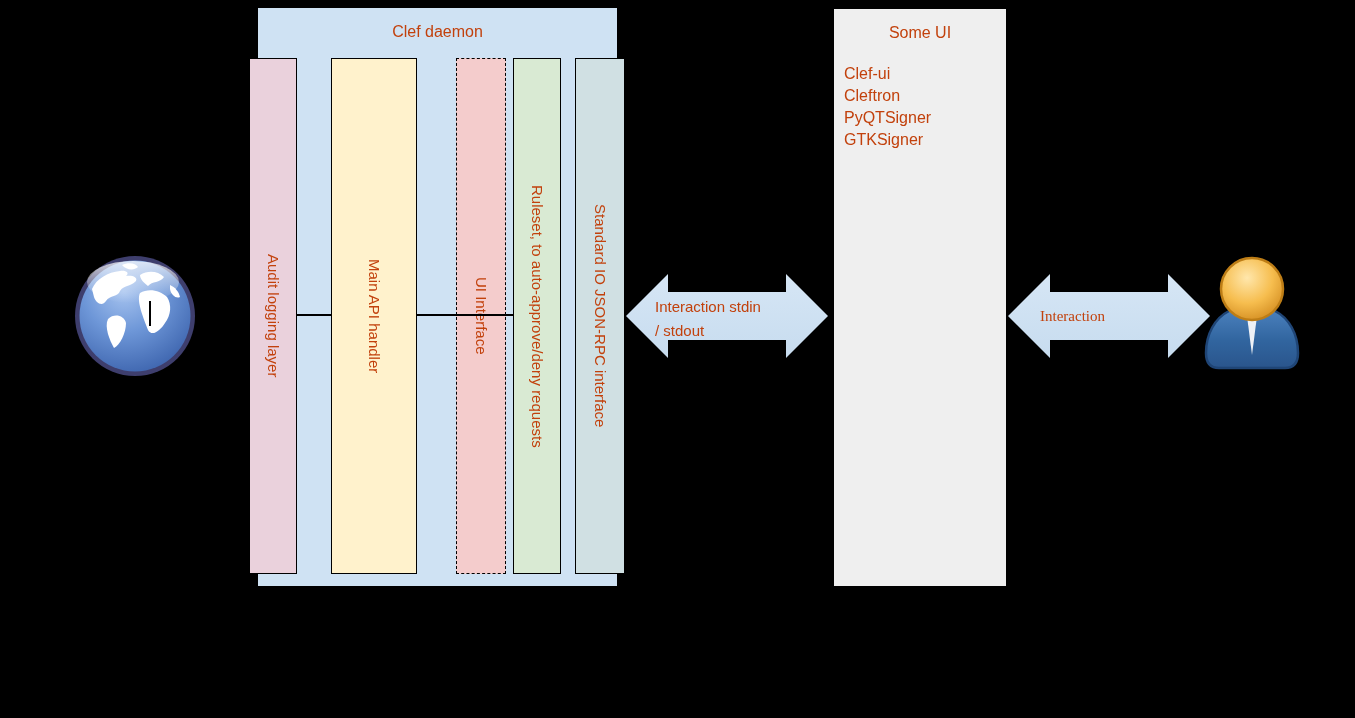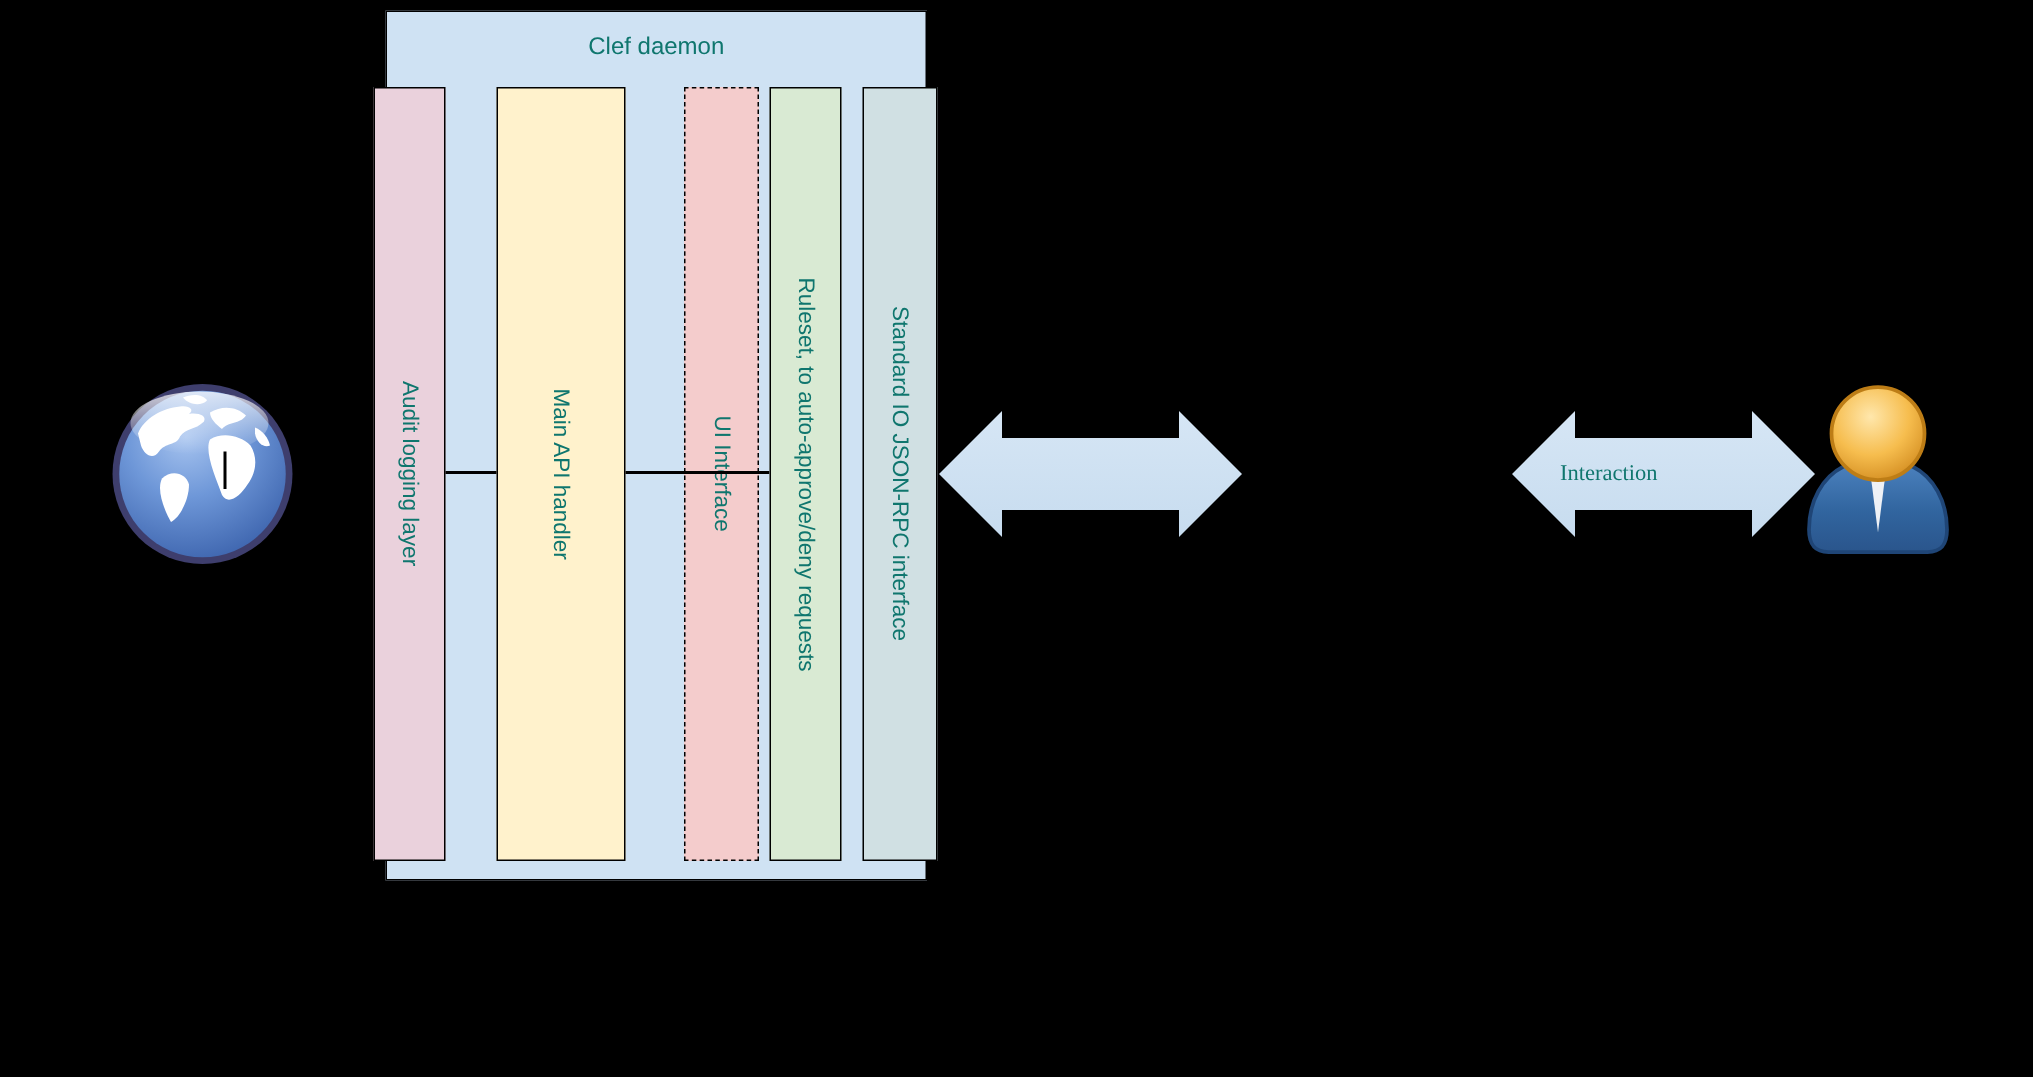--- a/index.html
+++ b/index.html
@@ -3,21 +3,21 @@
 <meta charset="utf-8">
 <style>
   * { margin: 0; padding: 0; box-sizing: border-box; }
   html, body { background: #000; }
   .canvas {
     position: relative;
     width: 1355px;
     height: 718px;
     background: #000000;
     font-family: "Liberation Sans", sans-serif;
-    color: #0f766e;
+    color: #c2410c;
     overflow: hidden;
   }
   .abs { position: absolute; }
 
   
   .clef-box {
     left: 257px; top: 7px; width: 361px; height: 580px;
     background: #cfe2f3;
     border: 1px solid #000;
     z-index: 1;
@@ -142,21 +142,34 @@
 
   <svg class="abs arrow arrow-left" viewBox="0 0 202 84" xmlns="http://www.w3.org/2000/svg">
     <defs>
       <linearGradient id="arrowfill1" x1="0" y1="0" x2="0" y2="1">
         <stop offset="0%" stop-color="#d6e6f5"></stop>
         <stop offset="100%" stop-color="#c7dcef"></stop>
       </linearGradient>
     </defs>
     <polygon points="0,42 42,0 42,18 160,18 160,0 202,42 160,84 160,66 42,66 42,84" fill="url(#arrowfill1)"></polygon>
   </svg>
-
+  <div class="abs arrow-label arrow-label-left">
+    <span style="display:block">Interaction stdin</span>
+    <span style="display:block">/ stdout</span>
+  </div>
+
+  <div class="abs someui-box">
+    <div class="someui-title">Some UI</div>
+    <ul class="someui-list">
+      <li>Clef-ui</li>
+      <li>Cleftron</li>
+      <li>PyQTSigner</li>
+      <li>GTKSigner</li>
+    </ul>
+  </div>
 
   <svg class="abs arrow arrow-right" viewBox="0 0 202 84" xmlns="http://www.w3.org/2000/svg">
     <defs>
       <linearGradient id="arrowfill2" x1="0" y1="0" x2="0" y2="1">
         <stop offset="0%" stop-color="#d6e6f5"></stop>
         <stop offset="100%" stop-color="#c7dcef"></stop>
       </linearGradient>
     </defs>
     <polygon points="0,42 42,0 42,18 160,18 160,0 202,42 160,84 160,66 42,66 42,84" fill="url(#arrowfill2)"></polygon>
   </svg>

